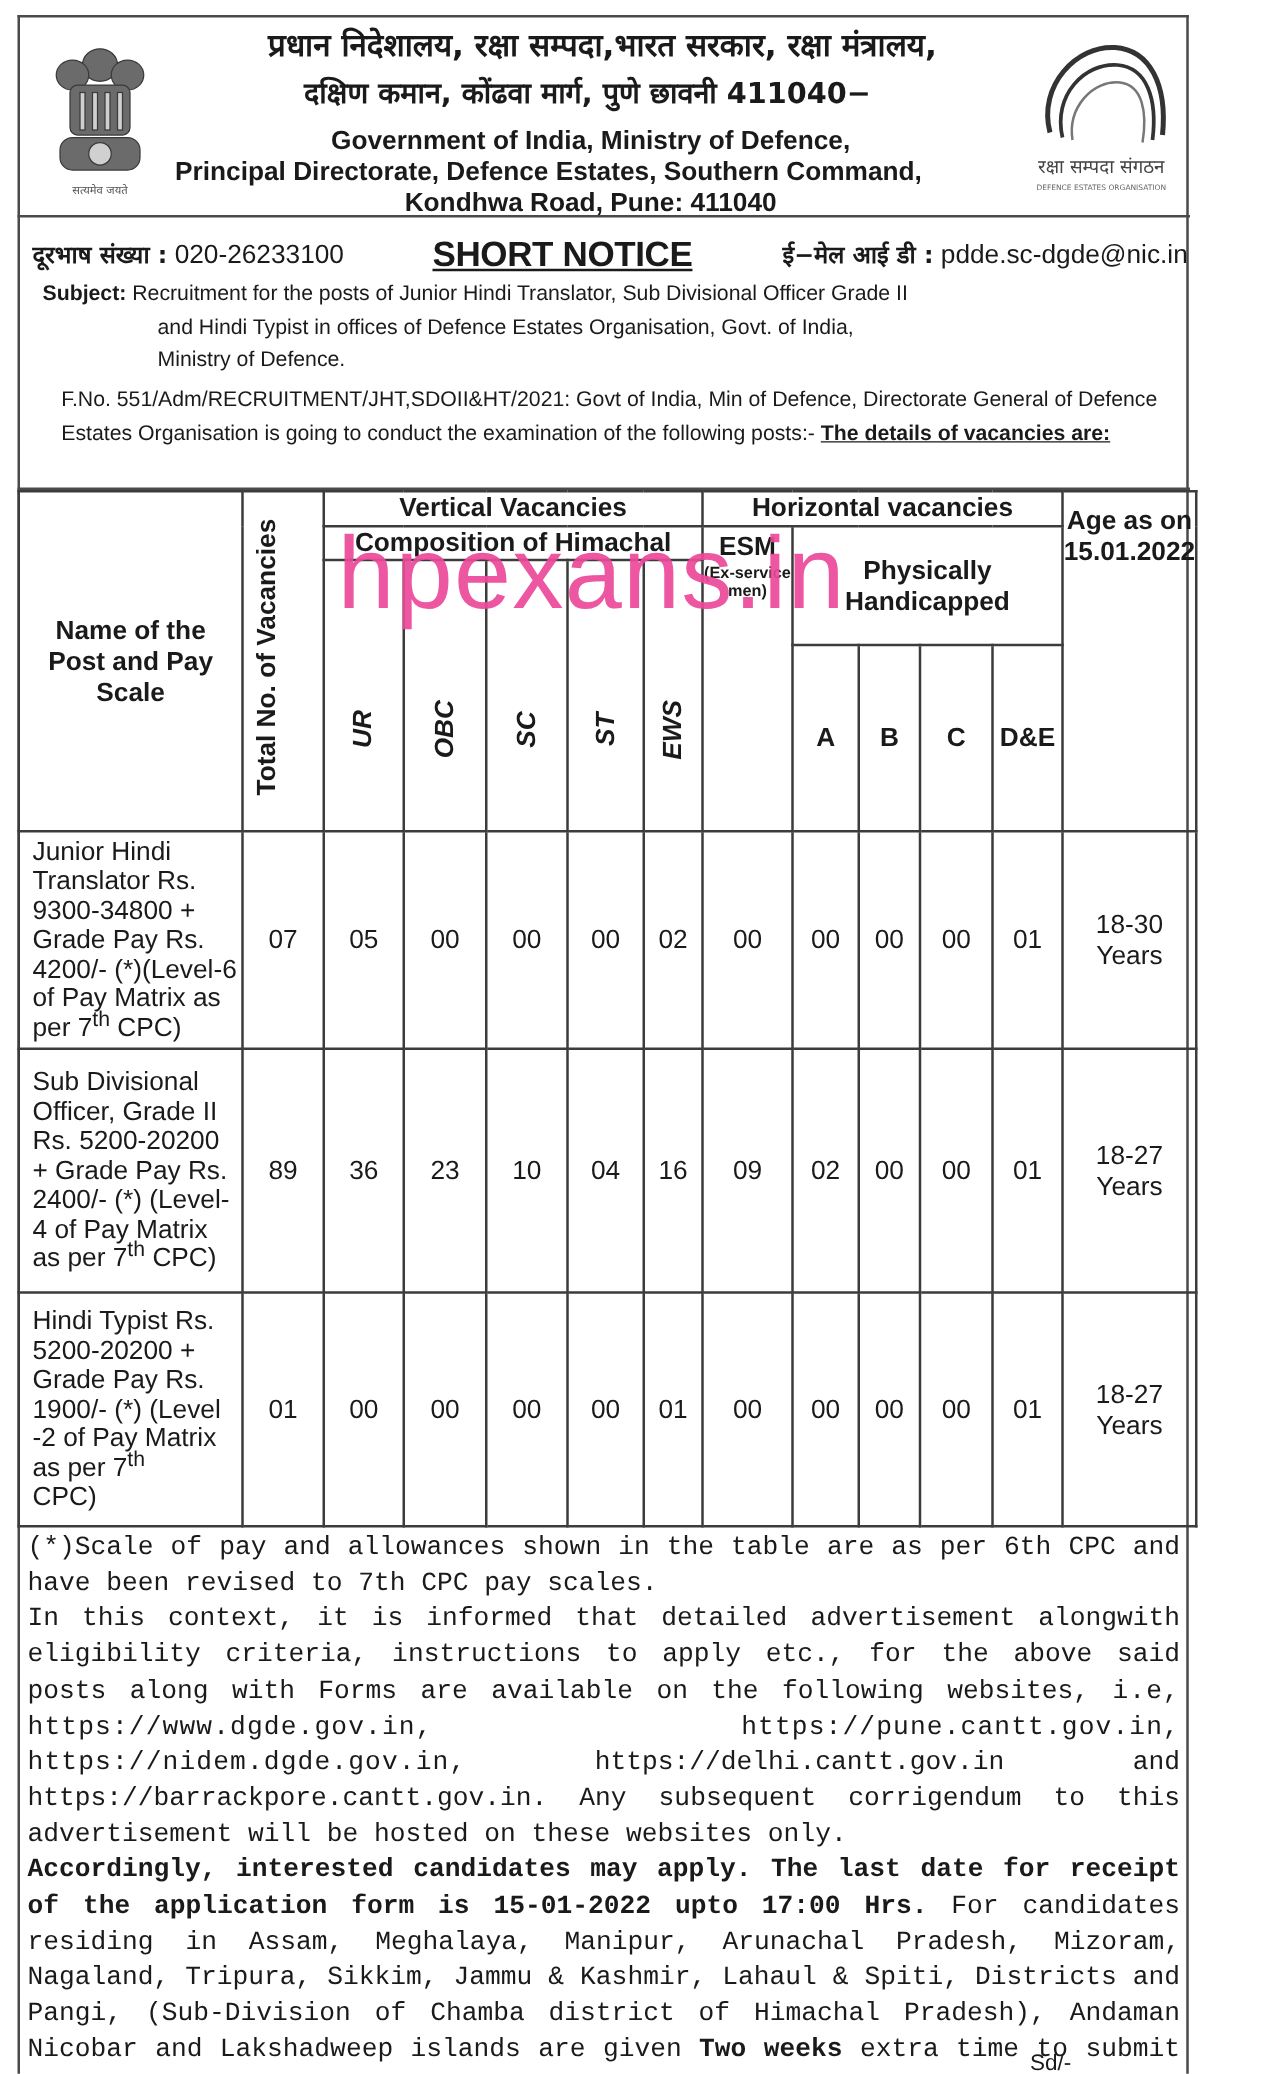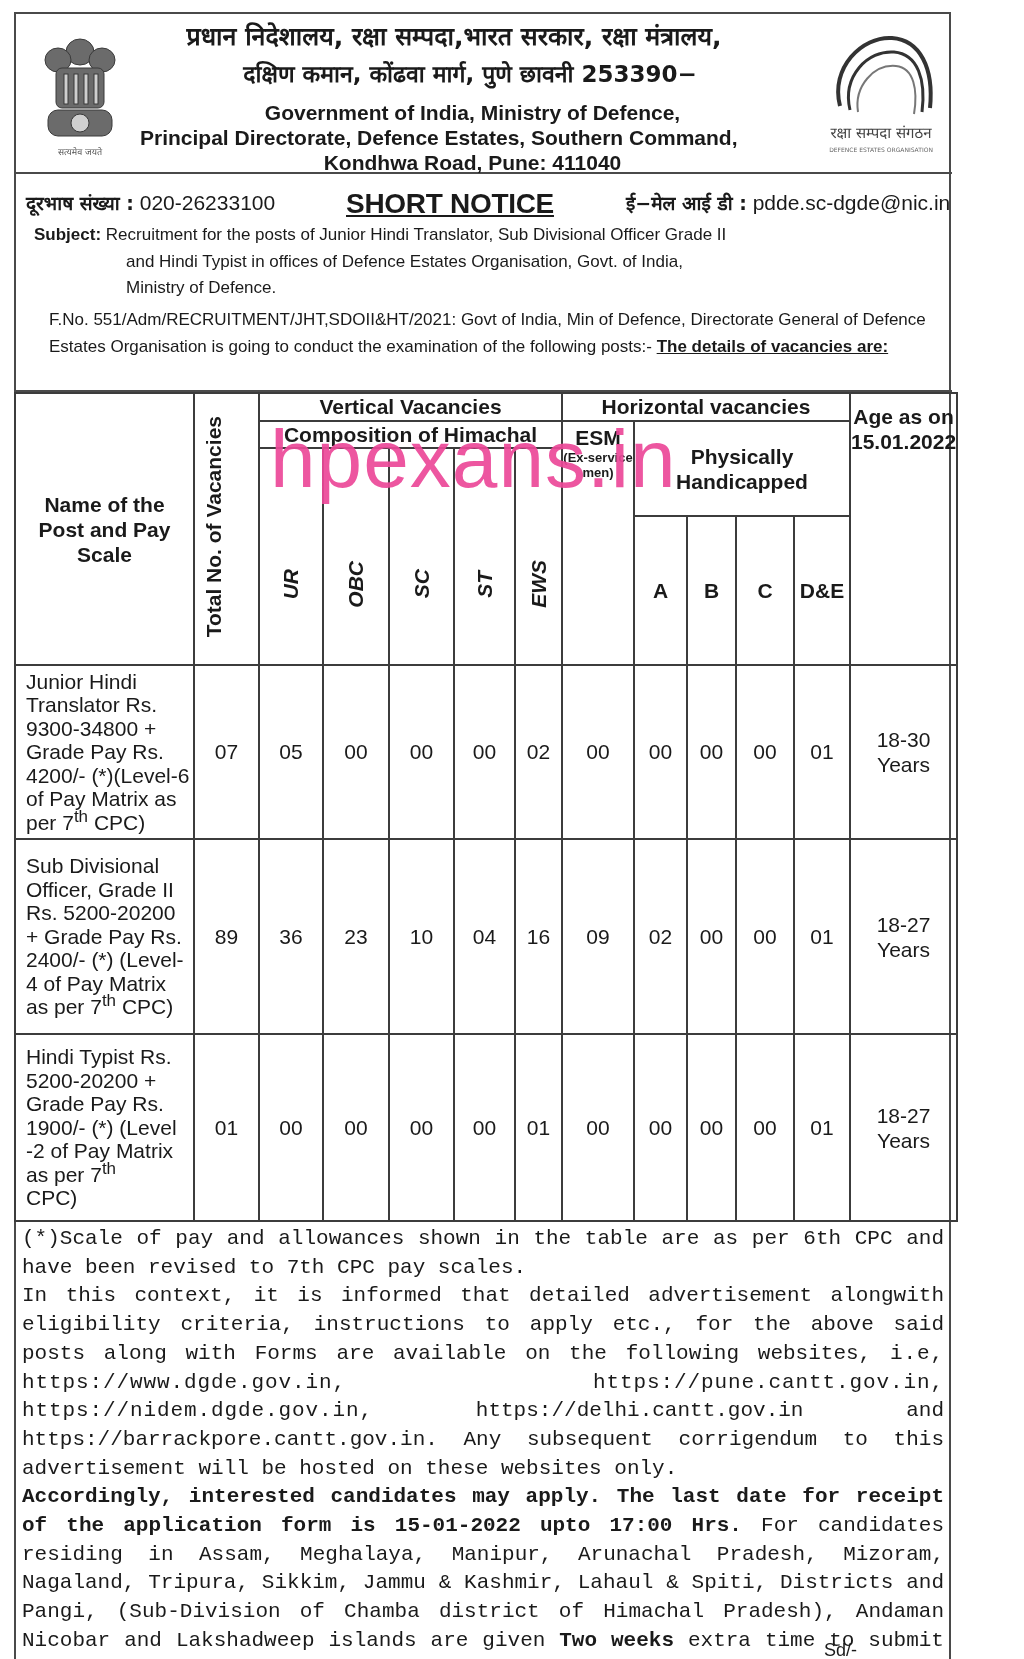--- a/index.html
+++ b/index.html
@@ -5,21 +5,21 @@
   html, body { margin: 0; padding: 0; background: #ffffff; }
   body { width: 1024px; height: 1659px; position: relative; overflow: hidden;
          font-family: "Liberation Sans", "DejaVu Sans", sans-serif; color: #1a1a1a; }
   .abs { position: absolute; }
   .frame { position: absolute; left: 14px; top: 12px; width: 937px; height: 1660px;
            border-left: 2px solid #4a4a4a; border-right: 2px solid #4a4a4a; border-top: 2px solid #4a4a4a; box-sizing: border-box; }
   .hline { position: absolute; left: 14px; width: 938px; height: 0; border-top: 2px solid #4a4a4a; }
 
   
   .emblem { left: 34px; top: 22px; width: 92px; height: 140px; }
-  .hindi1 { left: 124px; top: 18px; width: 660px; text-align: center; font-family: "DejaVu Sans", sans-serif; font-weight: bold; font-size: 25px; }
+  .hindi1 { left: 152px; top: 18px; width: 660px; text-align: center; font-family: "DejaVu Sans", sans-serif; font-weight: bold; font-size: 25px; }
   .hindi2 { left: 140px; top: 57px; width: 660px; text-align: center; font-family: "DejaVu Sans", sans-serif; font-weight: bold; font-size: 23px; }
   .eng1 { left: 140px; top: 101px; width: 665px; text-align: center; font-weight: bold; font-size: 21px; }
   .eng2 { left: 140px; top: 126px; width: 665px; text-align: left; font-weight: bold; font-size: 21px; }
   .eng3 { left: 140px; top: 151px; width: 665px; text-align: center; font-weight: bold; font-size: 21px; }
   .deo-logo { left: 822px; top: 28px; width: 118px; height: 135px; }
 
   
   .phone { left: 26px; top: 190px; font-size: 21px; }
   .phone .hi { font-family: "DejaVu Sans", sans-serif; font-weight: bold; font-size: 19px; }
   .short { left: 346px; top: 188px; font-size: 28px; font-weight: bold; text-decoration: underline; letter-spacing: -0.3px; }
@@ -70,21 +70,21 @@
       <rect x="50" y="52" width="4" height="30" fill="#cfcfcf"></rect>
       <rect x="60" y="52" width="4" height="30" fill="#cfcfcf"></rect>
       <rect x="14" y="88" width="64" height="26" rx="10"></rect>
       <circle cx="46" cy="101" r="9" fill="#d0d0d0"></circle>
     </g>
     <text x="46" y="133" text-anchor="middle" font-size="9" fill="#555" font-family="DejaVu Sans, sans-serif">सत्यमेव जयते</text>
   </svg>
 </div>
 
 <div class="abs hindi1">प्रधान निदेशालय, रक्षा सम्पदा,भारत सरकार, रक्षा मंत्रालय,</div>
-<div class="abs hindi2">दक्षिण कमान, कोंढवा मार्ग, पुणे छावनी 253390−</div>
+<div class="abs hindi2">दक्षिण कमान, कोंढवा मार्ग, पुणे छावनी 411040−</div>
 <div class="abs eng1">Government of India, Ministry of Defence,</div>
 <div class="abs eng2">Principal Directorate, Defence Estates, Southern Command,</div>
 <div class="abs eng3">Kondhwa Road, Pune: 411040</div>
 
 <div class="abs deo-logo">
   <svg width="118" height="135" viewBox="0 0 118 135">
     <g fill="none" stroke="#333" stroke-width="4">
       <path d="M18 78 C 8 40, 40 8, 70 10 C 98 12, 112 40, 108 80"></path>
       <path d="M28 82 C 20 48, 46 22, 72 24 C 96 26, 104 52, 100 84" stroke-width="3"></path>
       <path d="M36 84 C 32 58, 52 36, 74 38 C 92 40, 96 62, 92 86" stroke="#777" stroke-width="2"></path>

